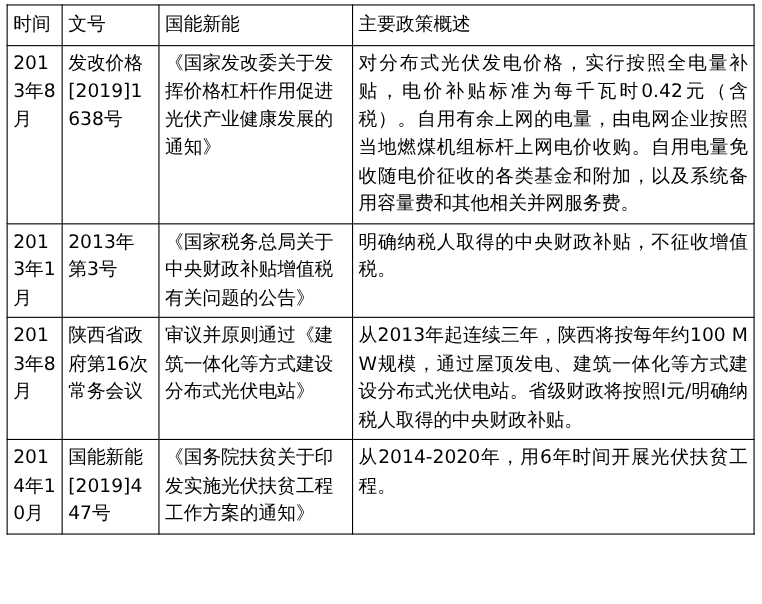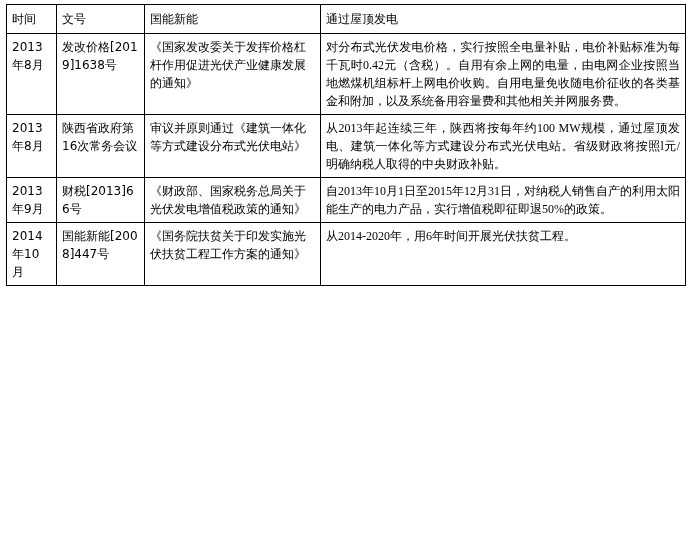--- a/index.html
+++ b/index.html
@@ -12,21 +12,21 @@
     height: 549px;
     font-family: "DejaVu Sans", "Liberation Sans", sans-serif;
     color: #000000;
     overflow: hidden;
   }
   .policy-table {
     border-collapse: collapse;
     table-layout: fixed;
     width: 679px;
     margin: 4px 0 0 6px;
-    font-size: 12px;
+    font-size: 17px;
     line-height: 1.5;
   }
   .policy-table td, .policy-table th {
     border: 1px solid #000000;
     vertical-align: top;
     padding: 4px 5px 4px 5px;
     text-align: left;
     font-weight: normal;
   }
   .col-time   { width: 50px; }
@@ -39,21 +39,20 @@
     padding-bottom: 5px;
   }
   .cell-text {
     display: block;
     word-break: break-all;
     white-space: pre-wrap;
   }
   .desc .cell-text {
     text-align: justify;
     text-justify: inter-ideograph;
-    font-family: Liberation Serif, serif;
   }
 </style>
 </head>
 <body>
 
 <table class="policy-table">
   <colgroup>
     <col class="col-time">
     <col class="col-doc">
     <col class="col-name">
@@ -64,73 +63,73 @@
       <td>
           <span class="cell-text">时间</span>
         </td>
       <td>
           <span class="cell-text">文号</span>
         </td>
       <td>
           <span class="cell-text">国能新能</span>
         </td>
       <td>
-          <span class="cell-text">通过屋顶发电</span>
+          <span class="cell-text">主要政策概述</span>
         </td>
     </tr>
   </thead>
   <tbody>
     <tr>
       <td>
           <span class="cell-text">2013年8月</span>
         </td>
       <td>
           <span class="cell-text">发改价格[2019]1638号</span>
         </td>
       <td>
           <span class="cell-text">《国家发改委关于发挥价格杠杆作用促进光伏产业健康发展的通知》</span>
         </td>
       <td class="desc">
           <span class="cell-text">对分布式光伏发电价格，实行按照全电量补贴，电价补贴标准为每千瓦时0.42元（含税）。自用有余上网的电量，由电网企业按照当地燃煤机组标杆上网电价收购。自用电量免收随电价征收的各类基金和附加，以及系统备用容量费和其他相关并网服务费。</span>
         </td>
     </tr>
     <tr>
       <td>
+          <span class="cell-text">2013年1月</span>
+        </td>
+      <td>
+          <span class="cell-text">2013年第3号</span>
+        </td>
+      <td>
+          <span class="cell-text">《国家税务总局关于中央财政补贴增值税有关问题的公告》</span>
+        </td>
+      <td class="desc">
+          <span class="cell-text">明确纳税人取得的中央财政补贴，不征收增值税。</span>
+        </td>
+    </tr>
+    <tr>
+      <td>
           <span class="cell-text">2013年8月</span>
         </td>
       <td>
           <span class="cell-text">陕西省政府第16次常务会议</span>
         </td>
       <td>
           <span class="cell-text">审议并原则通过《建筑一体化等方式建设分布式光伏电站》</span>
         </td>
       <td class="desc">
           <span class="cell-text">从2013年起连续三年，陕西将按每年约100 MW规模，通过屋顶发电、建筑一体化等方式建设分布式光伏电站。省级财政将按照l元/明确纳税人取得的中央财政补贴。</span>
         </td>
     </tr>
     <tr>
       <td>
-          <span class="cell-text">2013年9月</span>
-        </td>
-      <td>
-          <span class="cell-text">财税[2013]66号</span>
-        </td>
-      <td>
-          <span class="cell-text">《财政部、国家税务总局关于光伏发电增值税政策的通知》</span>
-        </td>
-      <td class="desc">
-          <span class="cell-text">自2013年10月1日至2015年12月31日，对纳税人销售自产的利用太阳能生产的电力产品，实行增值税即征即退50%的政策。</span>
-        </td>
-    </tr>
-    <tr>
-      <td>
           <span class="cell-text">2014年10月</span>
         </td>
       <td>
-          <span class="cell-text">国能新能[2008]447号</span>
+          <span class="cell-text">国能新能[2019]447号</span>
         </td>
       <td>
           <span class="cell-text">《国务院扶贫关于印发实施光伏扶贫工程工作方案的通知》</span>
         </td>
       <td class="desc">
           <span class="cell-text">从2014-2020年，用6年时间开展光伏扶贫工程。</span>
         </td>
     </tr>
   </tbody>
 </table>

